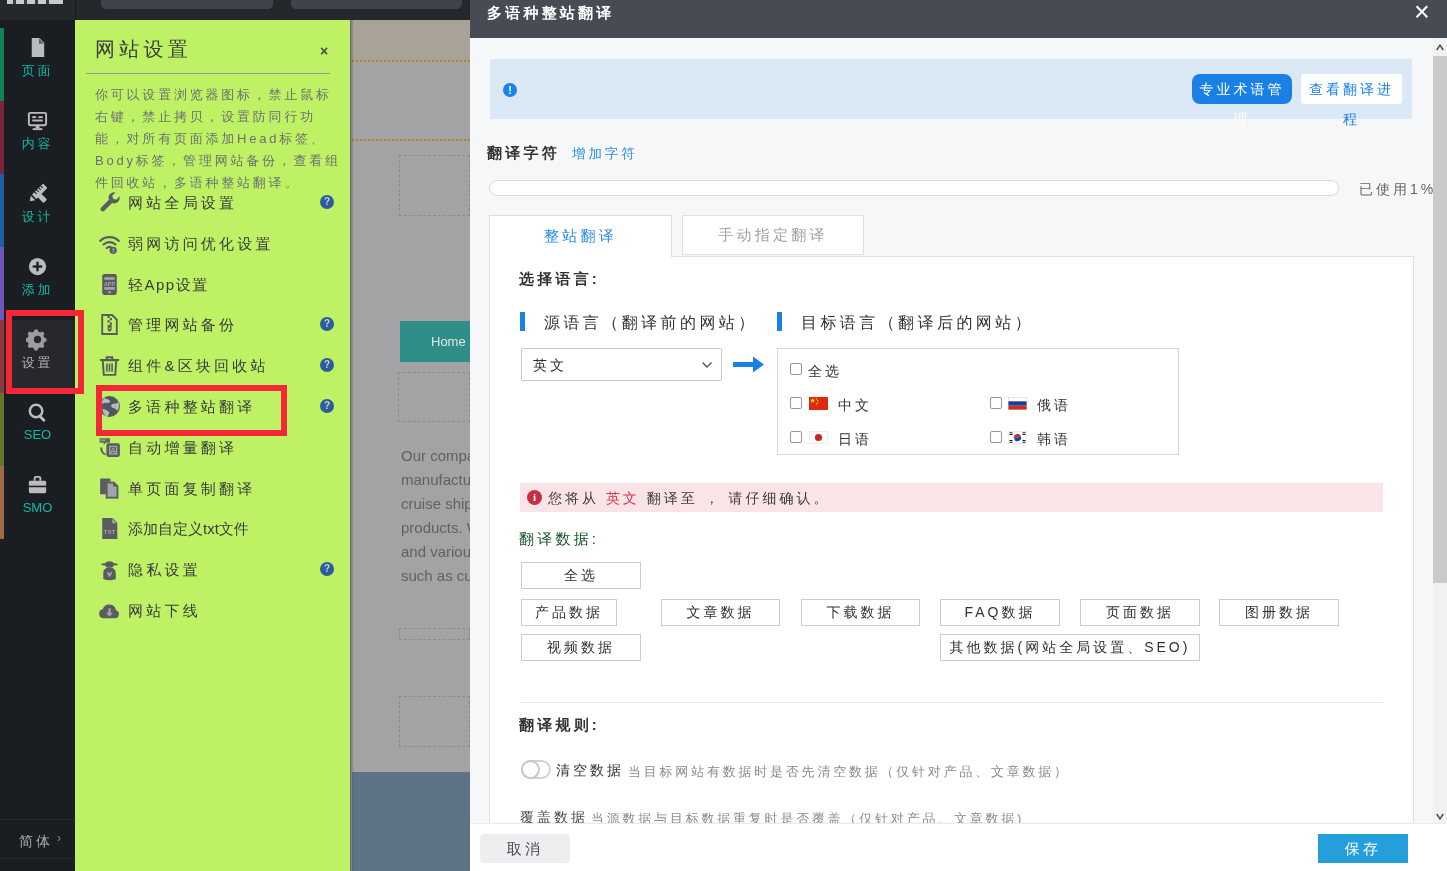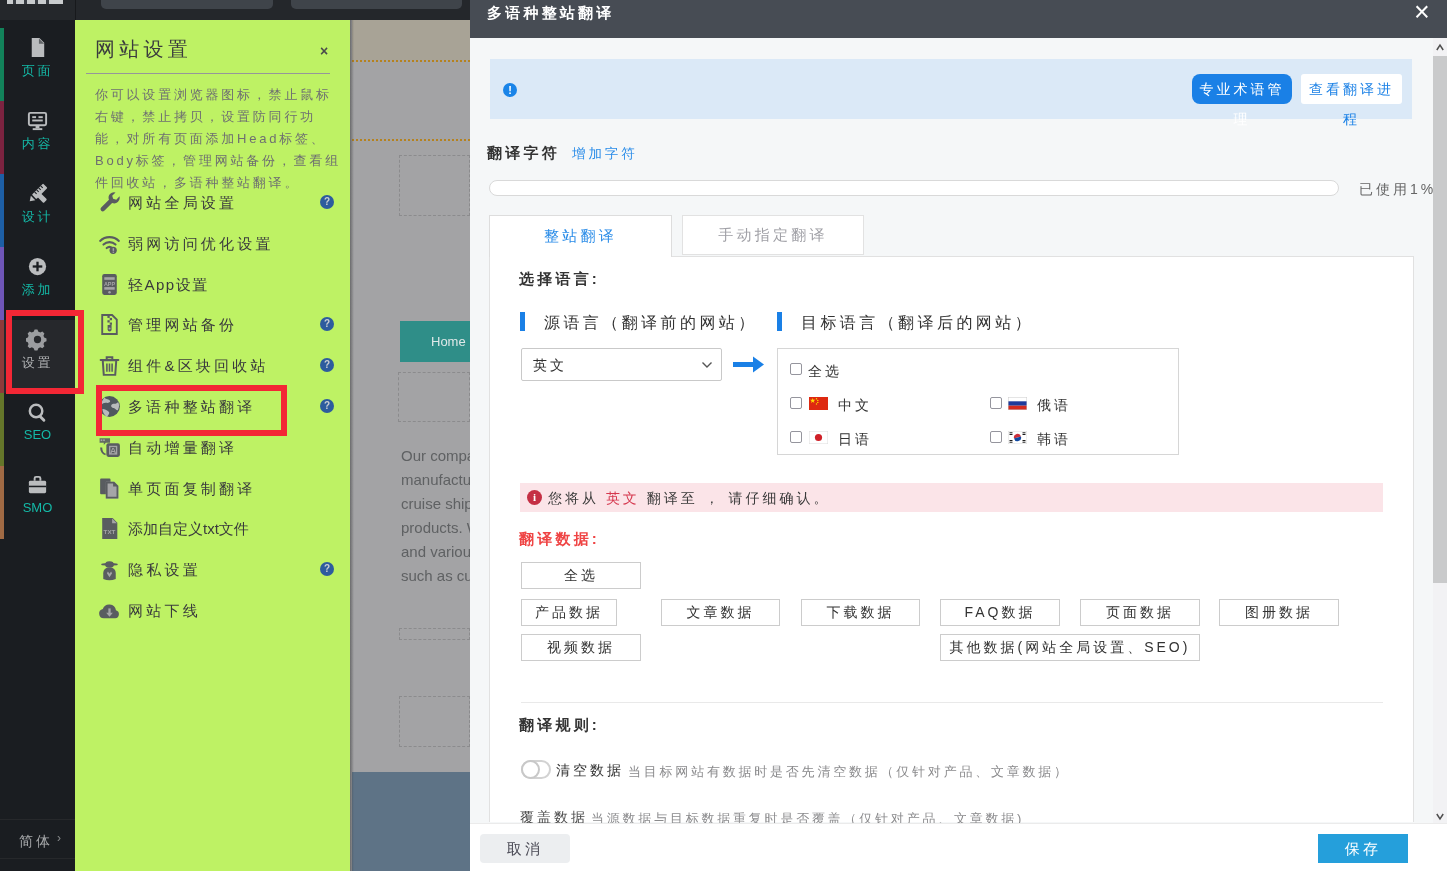--- a/index.html
+++ b/index.html
@@ -343,21 +343,21 @@
         </g>
       </svg>
     <div class="ab k" style="left:259px;top:82px;font-size:14px;color:#333">韩语</div>
   </div>
 
   <div class="ab" style="left:50px;top:483px;width:863px;height:29px;background:#fbe4e8">
     <div class="ab" style="left:7px;top:7px;width:15px;height:15px;border-radius:50%;background:#c52f44;color:#fff;font-size:11px;font-weight:bold;text-align:center;line-height:15px;font-family:'Liberation Serif',serif">i</div>
     <div class="ab k" style="left:28px;top:7px;font-size:14px;color:#3a3a3a">您将从 <span style="color:#d5384e">英文</span> 翻译至 ， 请仔细确认。</div>
   </div>
 
-  <div class="ab k" style="left:49px;top:530px;font-size:15px;font-weight:bold;color:#ef4444">翻译数据:</div>
+  <div class="ab k" style="left:49px;top:530px;font-size:15px;font-weight:normal;color:#14532d">翻译数据:</div>
   <div class="dbtn" style="left:51px;top:562px;width:120px">全选</div>
   <div class="dbtn" style="left:51px;top:599px;width:96px">产品数据</div>
   <div class="dbtn" style="left:191px;top:599px;width:119px">文章数据</div>
   <div class="dbtn" style="left:331px;top:599px;width:119px">下载数据</div>
   <div class="dbtn" style="left:470px;top:599px;width:120px">FAQ数据</div>
   <div class="dbtn" style="left:610px;top:599px;width:120px">页面数据</div>
   <div class="dbtn" style="left:749px;top:599px;width:120px">图册数据</div>
   <div class="dbtn" style="left:51px;top:634px;width:120px">视频数据</div>
   <div class="dbtn" style="left:470px;top:634px;width:260px">其他数据(网站全局设置、SEO)</div>
   <div class="ab" style="left:51px;top:702px;width:862px;height:1px;background:#e9e9e9"></div>

